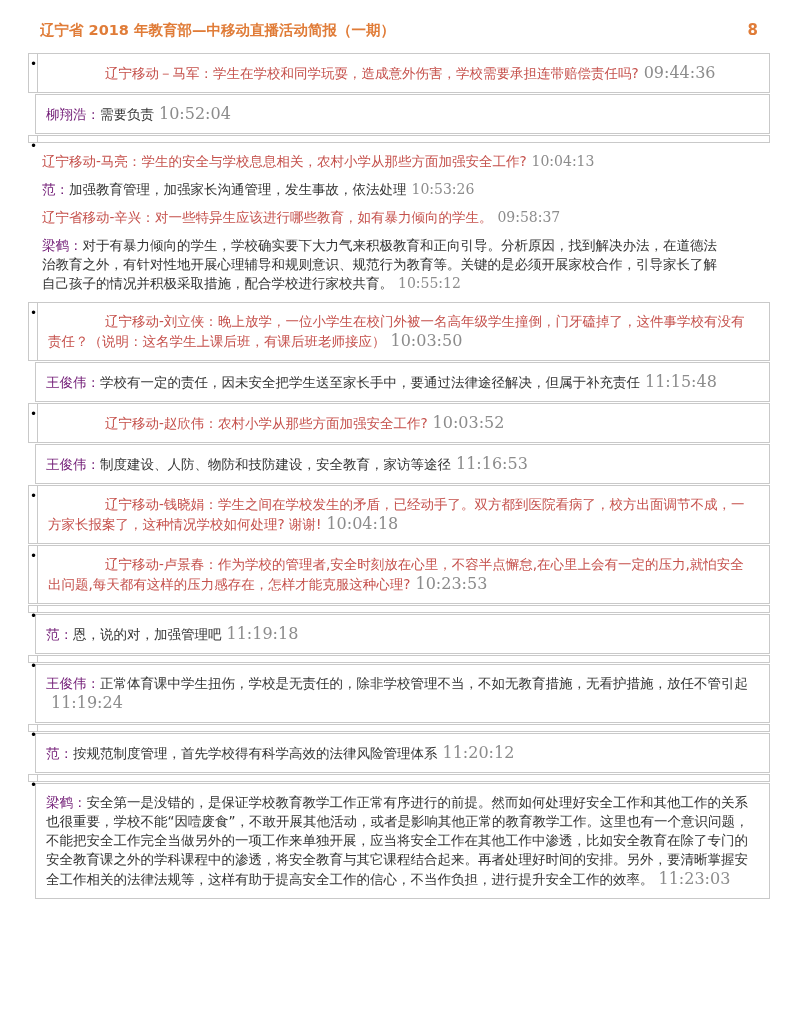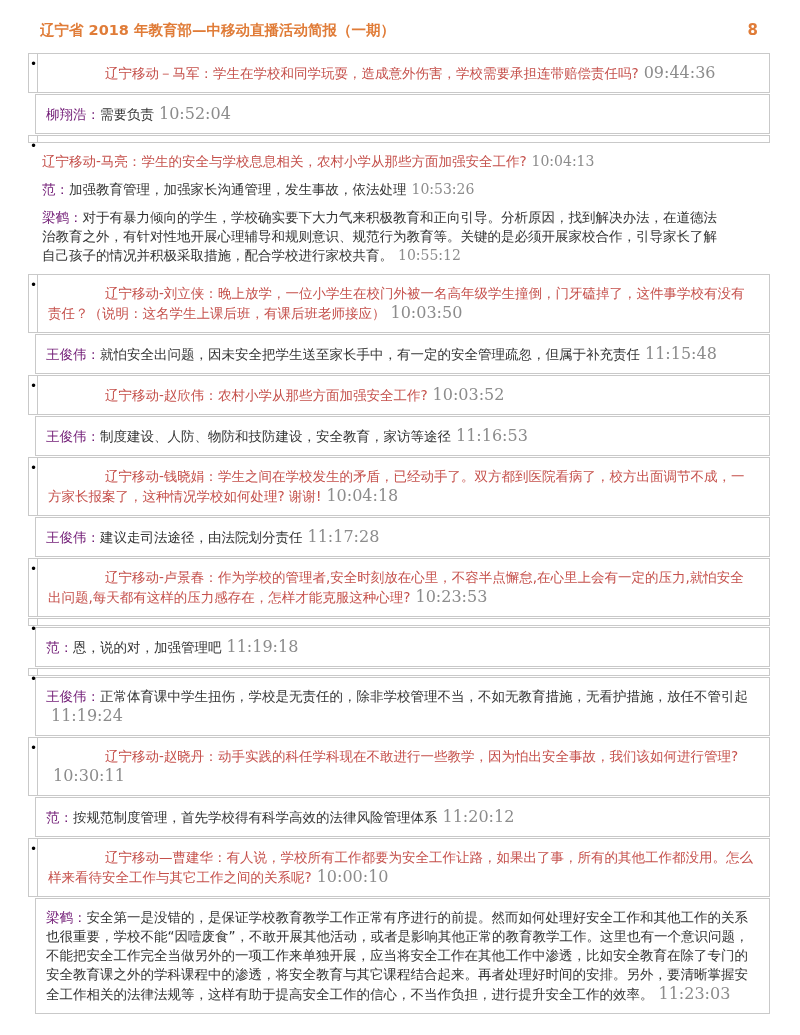--- a/index.html
+++ b/index.html
@@ -66,46 +66,46 @@
     <div class="row q-box">
       <span class="vline"></span>
       <span class="bullet">•</span>
     </div>
     <div class="row q-plain">
       <p><span class="speaker-q">辽宁移动-马亮：</span><span>学生的安全与学校息息相关，农村小学从那些方面加强安全工作?</span><span class="time time-small">10:04:13</span></p>
     </div>
     <div class="row a-plain">
       <p><span class="speaker-a">范：</span><span>加强教育管理，加强家长沟通管理，发生事故，依法处理</span><span class="time time-small">10:53:26</span></p>
     </div>
+    <div class="row q-plain">
+      <p><span class="speaker-q">辽宁省移动-辛兴：</span><span>对一些特异生应该进行哪些教育，如有暴力倾向的学生。</span><span class="time time-small">09:58:37</span></p>
+    </div>
     <div class="row a-plain">
       <p><span class="speaker-a">梁鹤：</span><span>对于有暴力倾向的学生，学校确实要下大力气来积极教育和正向引导。分析原因，找到解决办法，在道德法治教育之外，有针对性地开展心理辅导和规则意识、规范行为教育等。关键的是必须开展家校合作，引导家长了解自己孩子的情况并积极采取措施，配合学校进行家校共育。</span><span class="time time-small">10:55:12</span></p>
     </div>
     <div class="row q-box">
       <span class="vline"></span>
       <span class="bullet">•</span>
       <p><span class="speaker-q">辽宁移动-刘立侠：</span><span>晚上放学，一位小学生在校门外被一名高年级学生撞倒，门牙磕掉了，这件事学校有没有责任？（说明：这名学生上课后班，有课后班老师接应）</span><span class="time time-big">10:03:50</span></p>
     </div>
     <div class="row a-box">
-      <p><span class="speaker-a">王俊伟：</span><span>就怕安全出问题，因未安全把学生送至家长手中，有一定的安全管理疏忽，但属于补充责任</span><span class="time time-big">11:15:48</span></p>
+      <p><span class="speaker-a">王俊伟：</span><span>学校有一定的责任，因未安全把学生送至家长手中，要通过法律途径解决，但属于补充责任</span><span class="time time-big">11:15:48</span></p>
     </div>
     <div class="row q-box">
       <span class="vline"></span>
       <span class="bullet">•</span>
       <p><span class="speaker-q">辽宁移动-赵欣伟：</span><span>农村小学从那些方面加强安全工作?</span><span class="time time-big">10:03:52</span></p>
     </div>
     <div class="row a-box">
       <p><span class="speaker-a">王俊伟：</span><span>制度建设、人防、物防和技防建设，安全教育，家访等途径</span><span class="time time-big">11:16:53</span></p>
     </div>
     <div class="row q-box">
       <span class="vline"></span>
       <span class="bullet">•</span>
       <p><span class="speaker-q">辽宁移动-钱晓娟：</span><span>学生之间在学校发生的矛盾，已经动手了。双方都到医院看病了，校方出面调节不成，一方家长报案了，这种情况学校如何处理? 谢谢!</span><span class="time time-big">10:04:18</span></p>
-    </div>
-    <div class="row a-box">
-      <p><span class="speaker-a">王俊伟：</span><span>建议走司法途径，由法院划分责任</span><span class="time time-big">11:17:28</span></p>
     </div>
     <div class="row q-box">
       <span class="vline"></span>
       <span class="bullet">•</span>
       <p><span class="speaker-q">辽宁移动-卢景春：</span><span>作为学校的管理者,安全时刻放在心里，不容半点懈怠,在心里上会有一定的压力,就怕安全出问题,每天都有这样的压力感存在，怎样才能克服这种心理?</span><span class="time time-big">10:23:53</span></p>
     </div>
     <div class="row q-box">
       <span class="vline"></span>
       <span class="bullet">•</span>
     </div>
@@ -115,26 +115,24 @@
     <div class="row q-box">
       <span class="vline"></span>
       <span class="bullet">•</span>
     </div>
     <div class="row a-box">
       <p><span class="speaker-a">王俊伟：</span><span>正常体育课中学生扭伤，学校是无责任的，除非学校管理不当，不如无教育措施，无看护措施，放任不管引起</span><span class="time time-big">11:19:24</span></p>
     </div>
     <div class="row q-box">
       <span class="vline"></span>
       <span class="bullet">•</span>
-      <p><span class="speaker-q">辽宁移动-赵晓丹：</span><span>动手实践的科任学科现在不敢进行一些教学，因为怕出安全事故，我们该如何进行管理?</span><span class="time time-big">10:30:11</span></p>
     </div>
     <div class="row a-box">
       <p><span class="speaker-a">范：</span><span>按规范制度管理，首先学校得有科学高效的法律风险管理体系</span><span class="time time-big">11:20:12</span></p>
     </div>
     <div class="row q-box">
       <span class="vline"></span>
       <span class="bullet">•</span>
-      <p><span class="speaker-q">辽宁移动—曹建华：</span><span>有人说，学校所有工作都要为安全工作让路，如果出了事，所有的其他工作都没用。怎么样来看待安全工作与其它工作之间的关系呢?</span><span class="time time-big">10:00:10</span></p>
     </div>
     <div class="row a-box">
       <p><span class="speaker-a">梁鹤：</span><span>安全第一是没错的，是保证学校教育教学工作正常有序进行的前提。然而如何处理好安全工作和其他工作的关系也很重要，学校不能“因噎废食”，不敢开展其他活动，或者是影响其他正常的教育教学工作。这里也有一个意识问题，不能把安全工作完全当做另外的一项工作来单独开展，应当将安全工作在其他工作中渗透，比如安全教育在除了专门的安全教育课之外的学科课程中的渗透，将安全教育与其它课程结合起来。再者处理好时间的安排。另外，要清晰掌握安全工作相关的法律法规等，这样有助于提高安全工作的信心，不当作负担，进行提升安全工作的效率。</span><span class="time time-big">11:23:03</span></p>
     </div>
   </div>
 
 </body></html>

